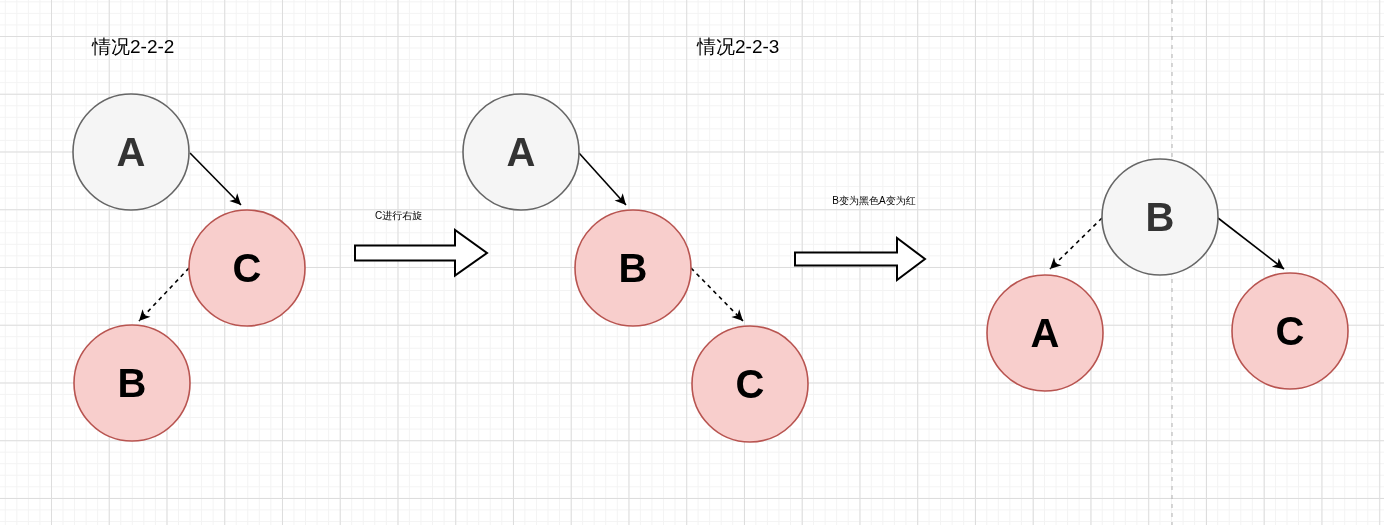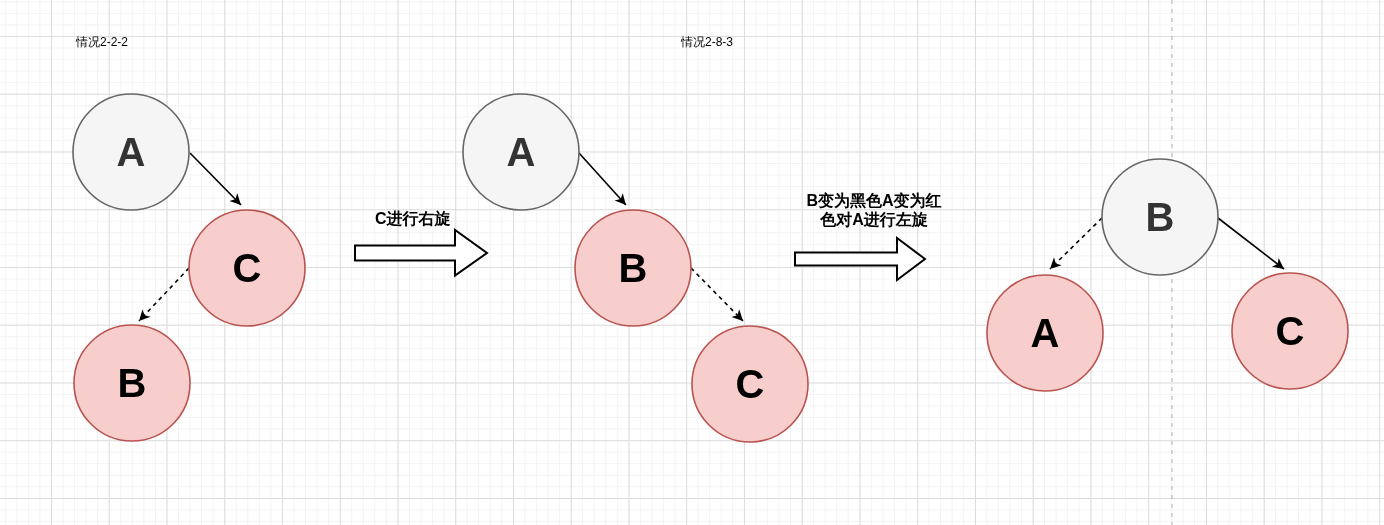--- a/index.html
+++ b/index.html
@@ -47,22 +47,22 @@
     fill: #ffffff;
     stroke: #000000;
     stroke-width: 2;
     stroke-linejoin: miter;
   }
   .lbl {
     position: absolute;
     color: #000000;
     white-space: nowrap;
   }
-  .case-label { font-size: 12px; }
-  .transition-label { font-size: 16px; font-weight: bold; }
+  .case-label { font-size: 19px; margin-left: 16px; }
+  .transition-label { font-size: 10px; }
   .transition-label.centered {
     text-align: center;
     line-height: 19px;
   }
 </style>
 </head>
 <body>
 
 <div class="canvas">
   <svg class="layer" width="1384" height="525" viewBox="0 0 1384 525">
@@ -121,21 +121,20 @@
       <text class="node-label red-text" x="1045" y="347">A</text>
     </g>
     <g>
       <circle class="node-circle red" cx="1290" cy="331" r="58"></circle>
       <text class="node-label red-text" x="1290" y="345">C</text>
     </g>
   </svg>
 
   <div class="lbl case-label" style="left:76px; top:34px;">情况2-2-2</div>
 
-  <div class="lbl case-label" style="left:681px; top:34px;">情况2-8-3</div>
+  <div class="lbl case-label" style="left:681px; top:34px;">情况2-2-3</div>
 
   <div class="lbl transition-label" style="left:375px; top:209px;">C进行右旋</div>
 
   <div class="lbl transition-label centered" style="left:792px; top:191px; width:164px;">
     <div>B变为黑色A变为红</div>
-    <div>色对A进行左旋</div>
   </div>
 </div>
 
 </body></html>

